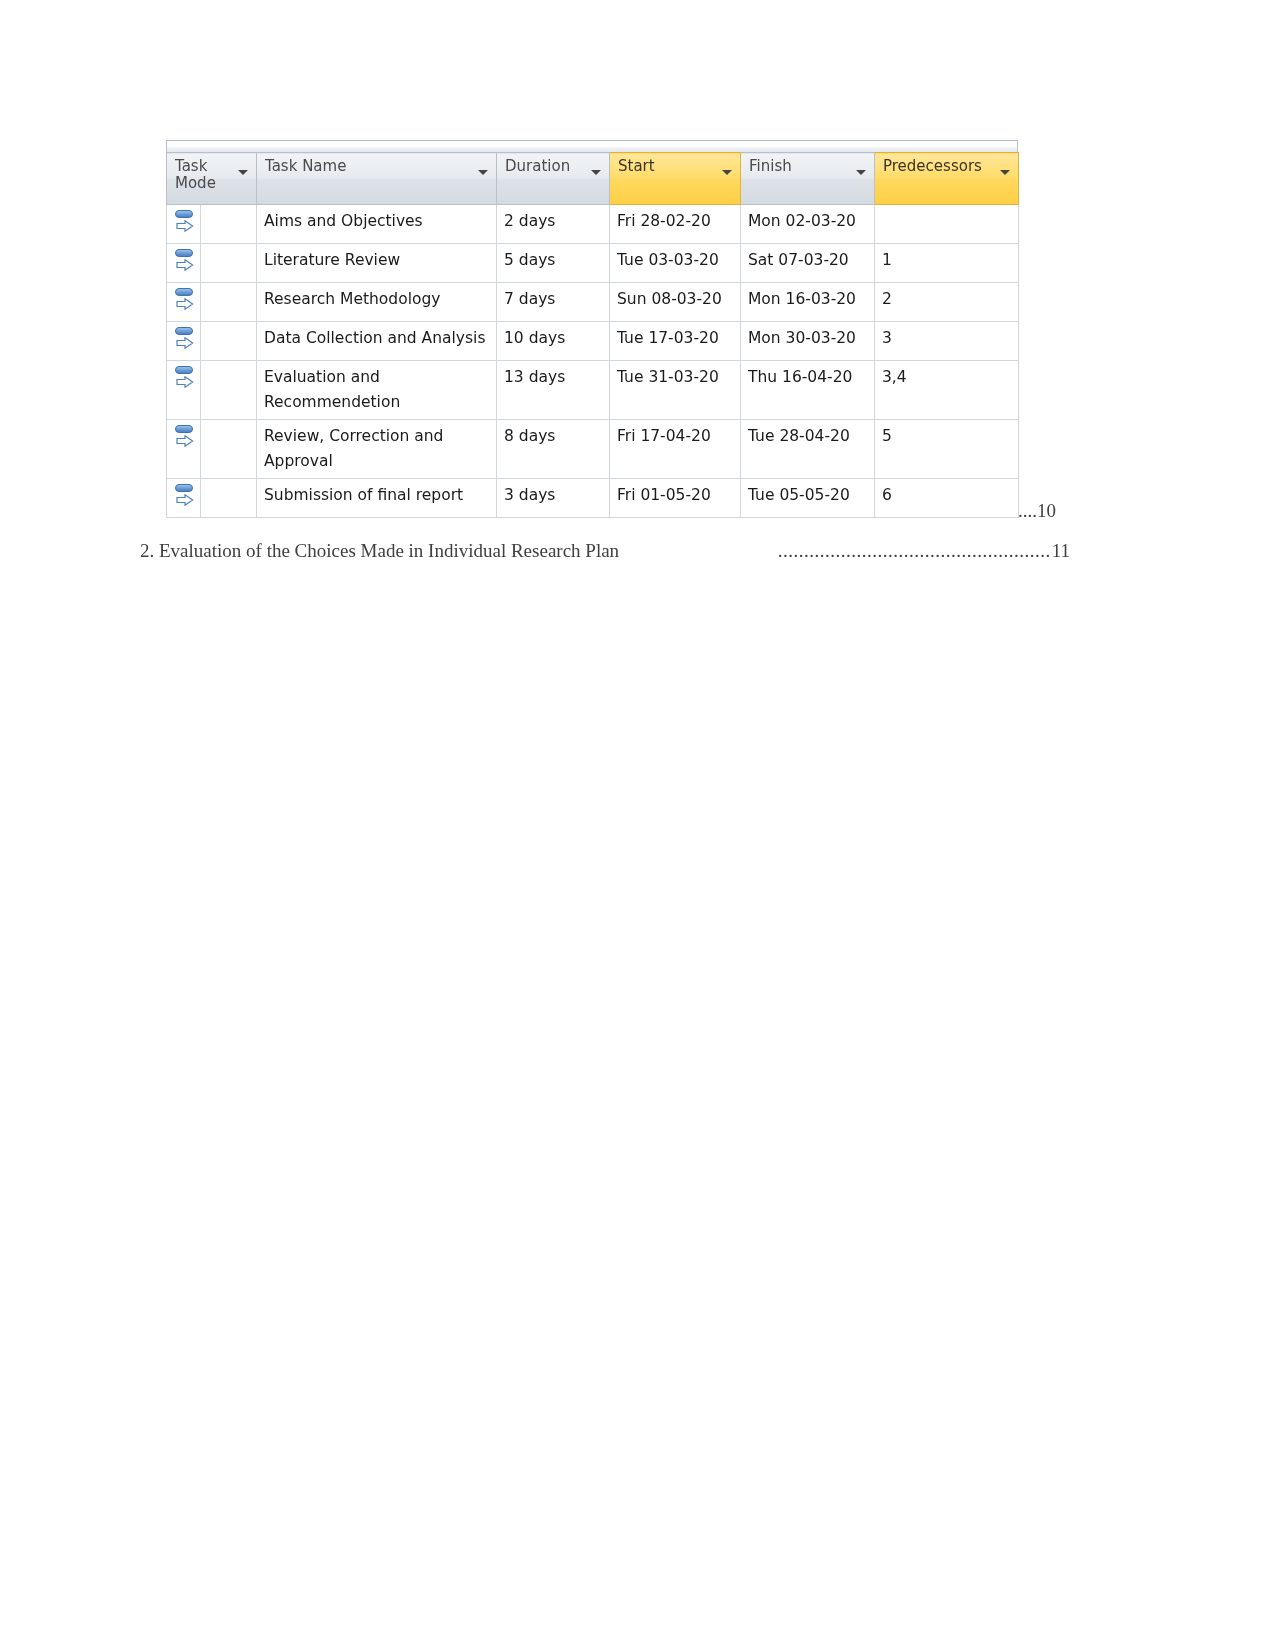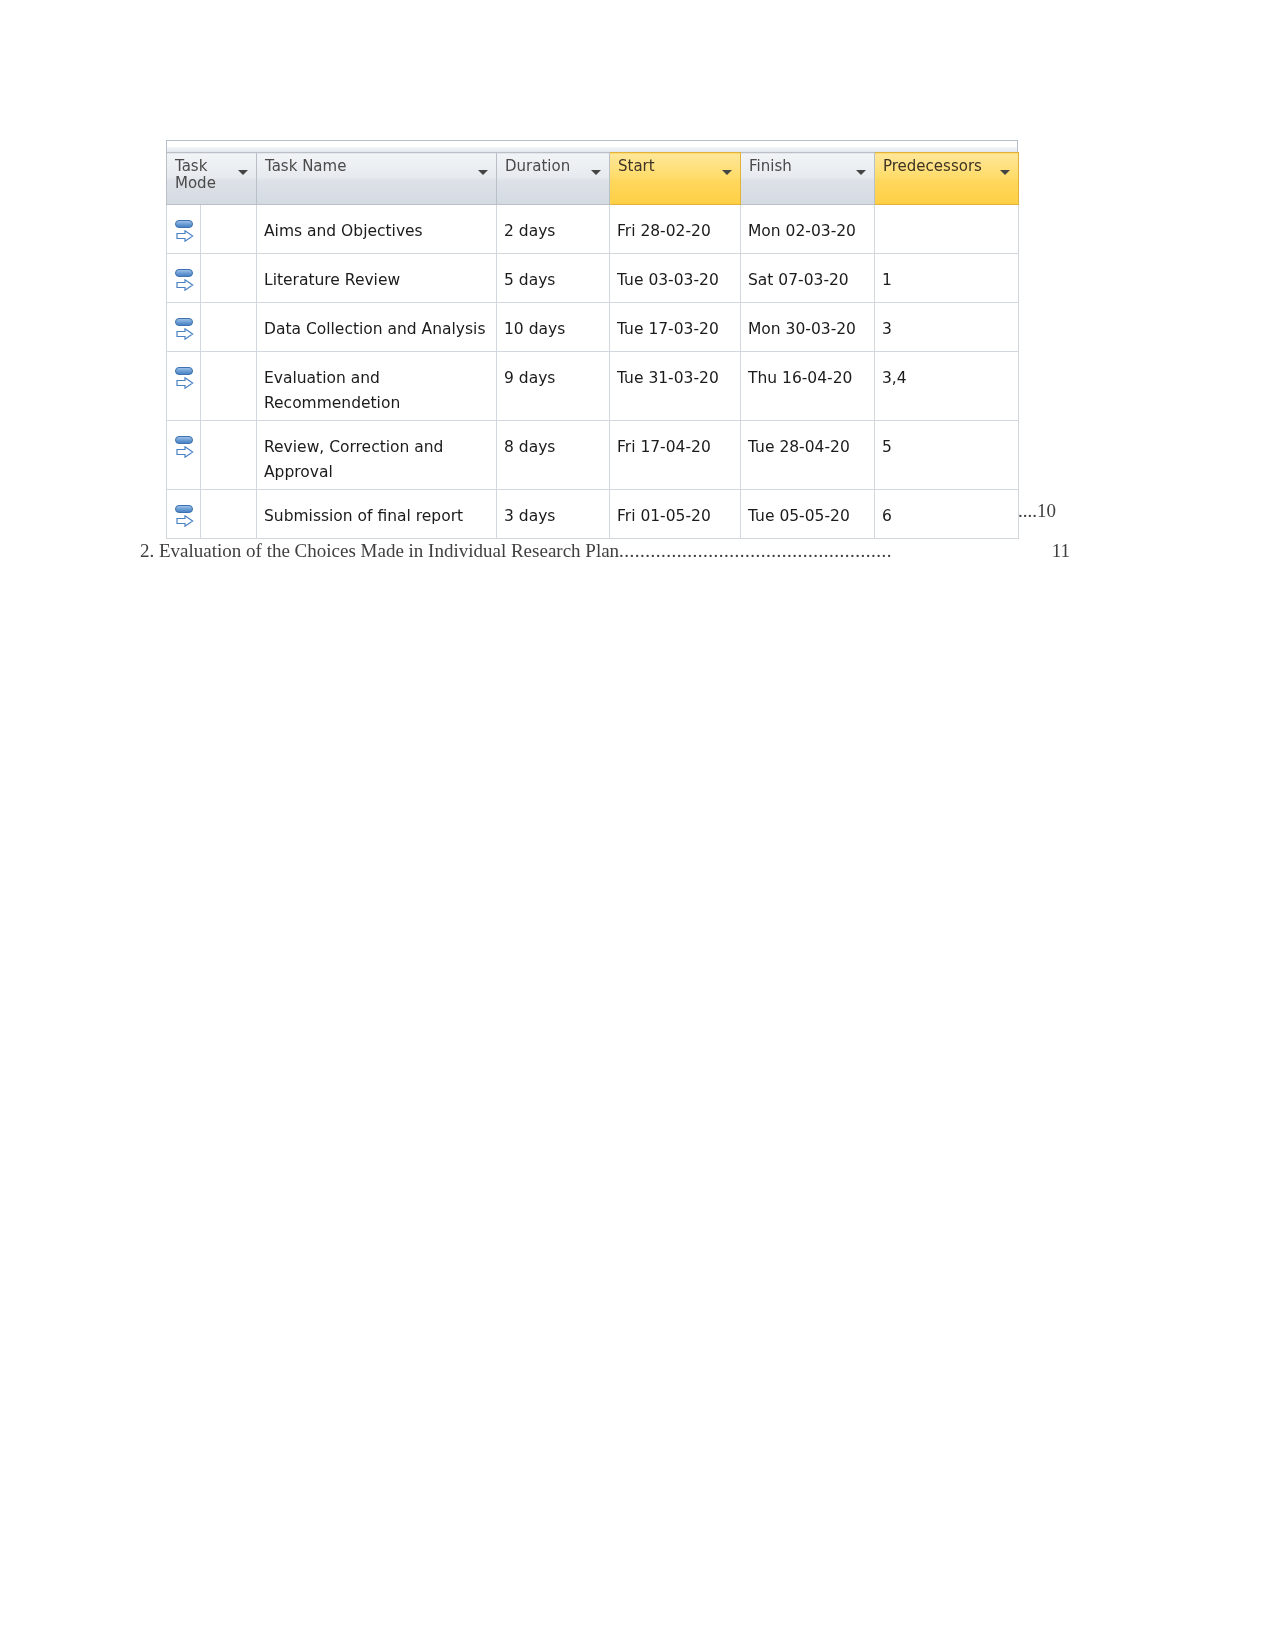--- a/index.html
+++ b/index.html
@@ -95,21 +95,21 @@
     width: 0;
     height: 0;
     border-left: 5px solid transparent;
     border-right: 5px solid transparent;
     border-top: 5px solid #444;
   }
 
   
   table.grid tbody td {
     height: 30px;
-    padding: 14px 7px 4px 7px;
+    padding: 4px 7px 4px 7px;
     line-height: 25px;
     font-size: 15.5px;
     background: #ffffff;
   }
   table.grid tbody td.wrap2 { line-height: 25px; margin-left: 30px; }
   td.sel { background: #e2edf8; margin-left: 8px; }
 
   
   td.mode-cell {
     padding: 2px 0 0 12px;
@@ -158,20 +158,21 @@
   }
   .toc-line {
     left: 140px;
     top: 536px;
     width: 930px;
   }
   .toc-row {
     display: flex;
     align-items: baseline;
     width: 930px;
+    text-align: right;
   }
   .toc-title { flex: 0 0 auto; }
   .toc-leader {
     flex: 1 1 auto;
     overflow: hidden;
     white-space: nowrap;
     letter-spacing: 0.5px;
   }
   .toc-page { flex: 0 0 auto; padding-left: 1px; }
 </style>
@@ -255,20 +256,36 @@
             </div>
           </td>
           <td class="mode-gap"></td>
           <td class="task-name">Literature Review</td>
           <td>5 days</td>
           <td>Tue 03-03-20</td>
           <td>Sat 07-03-20</td>
           <td>1</td>
         </tr>
 
+        <tr>
+          <td class="mode-cell">
+            <div class="mode-icon">
+              <span class="pill"></span>
+              <svg class="arrow" viewBox="0 0 18 12">
+                <path d="M1 3.5 H9 V0.8 L16.6 6 L9 11.2 V8.5 H1 Z" fill="#ffffff" stroke="#4a82c4" stroke-width="1.2"></path>
+              </svg>
+            </div>
+          </td>
+          <td class="mode-gap"></td>
+          <td class="task-name">Research Methodology</td>
+          <td>7 days</td>
+          <td>Sun 08-03-20</td>
+          <td>Mon 16-03-20</td>
+          <td>2</td>
+        </tr>
 
         <tr>
           <td class="mode-cell">
             <div class="mode-icon">
               <span class="pill"></span>
               <svg class="arrow" viewBox="0 0 18 12">
                 <path d="M1 3.5 H9 V0.8 L16.6 6 L9 11.2 V8.5 H1 Z" fill="#ffffff" stroke="#4a82c4" stroke-width="1.2"></path>
               </svg>
             </div>
           </td>
@@ -284,21 +301,21 @@
           <td class="mode-cell">
             <div class="mode-icon">
               <span class="pill"></span>
               <svg class="arrow" viewBox="0 0 18 12">
                 <path d="M1 3.5 H9 V0.8 L16.6 6 L9 11.2 V8.5 H1 Z" fill="#ffffff" stroke="#4a82c4" stroke-width="1.2"></path>
               </svg>
             </div>
           </td>
           <td class="mode-gap"></td>
           <td class="task-name wrap2">Evaluation and Recommendetion</td>
-          <td>9 days</td>
+          <td>13 days</td>
           <td>Tue 31-03-20</td>
           <td>Thu 16-04-20</td>
           <td>3,4</td>
         </tr>
 
         <tr>
           <td class="mode-cell">
             <div class="mode-icon">
               <span class="pill"></span>
               <svg class="arrow" viewBox="0 0 18 12">

